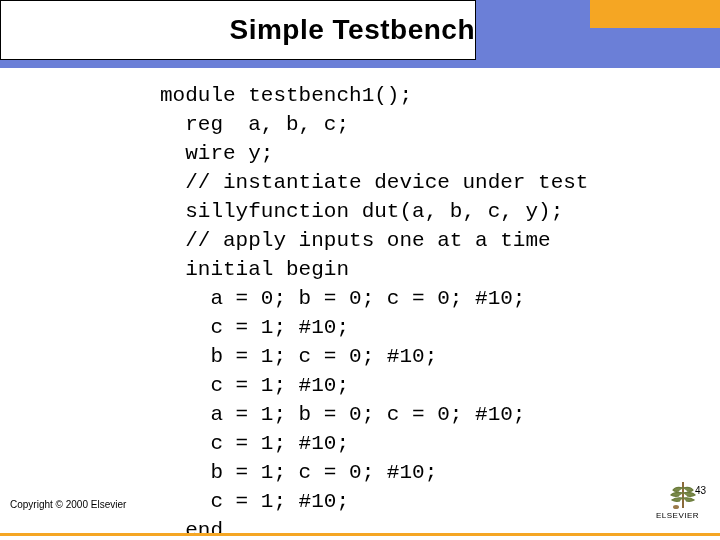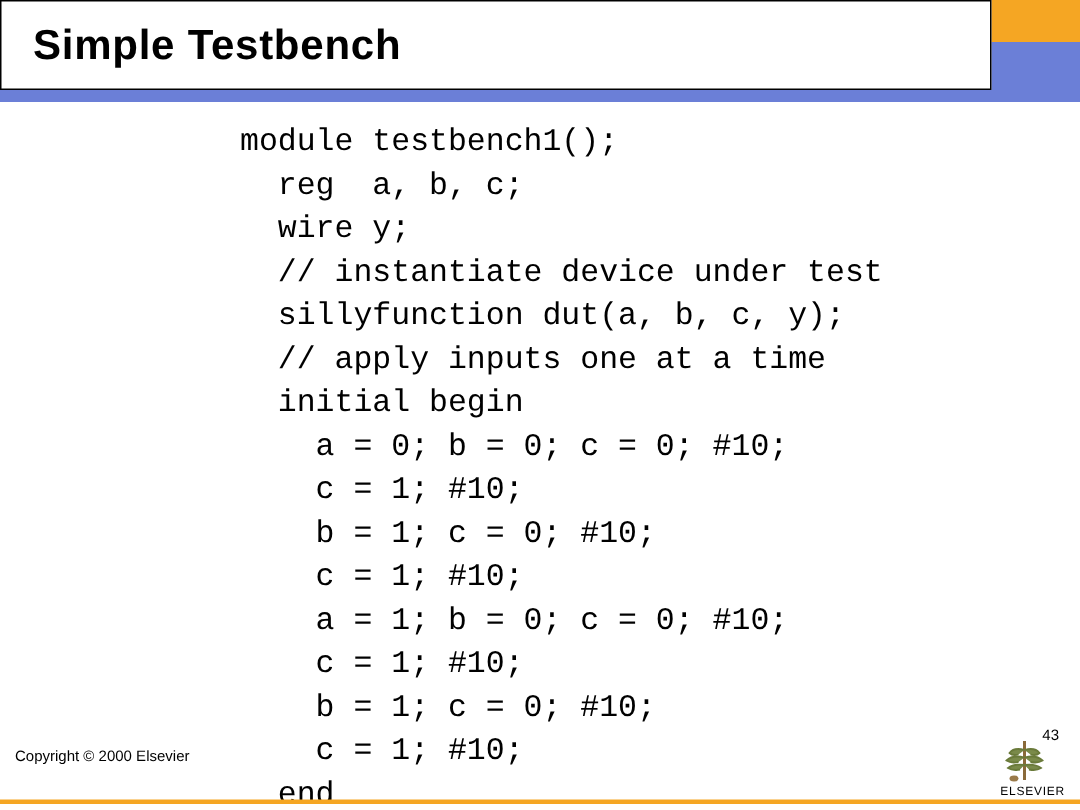--- a/index.html
+++ b/index.html
@@ -21,27 +21,28 @@
     left: 0;
     top: 0;
     width: 100%;
     height: 68px;
     background: #6b7fd7;
   }
   .title-box {
     position: absolute;
     left: 0;
     top: 0;
-    width: 661px;
+    width: 476px;
     height: 60px;
     background: #ffffff;
     border: 1px solid #000;
     display: flex;
     align-items: center;
-    padding-left: 21px;
+    padding-left: 8px;
+    justify-content: flex-end;
   }
   .title-box h1 {
     font-size: 28px;
     font-weight: bold;
     color: #000;
     font-family: "Arial Black", Arial, sans-serif;
     letter-spacing: 0.5px;
   }
   .orange-box {
     position: absolute;
@@ -79,23 +80,23 @@
   .page-number {
     position: absolute;
     right: 14px;
     bottom: 44px;
     font-size: 10px;
     color: #000;
   }
   .logo {
     position: absolute;
     right: 10px;
-    bottom: 8px;
+    bottom: 20px;
     width: 54px;
-    text-align: right;
+    text-align: left;
   }
   .logo-tree {
     width: 34px;
     height: 30px;
     margin: 0 auto 1px auto;
     position: relative;
   }
   .logo-tree svg { display: block; }
   .logo-text {
     font-size: 8px;

